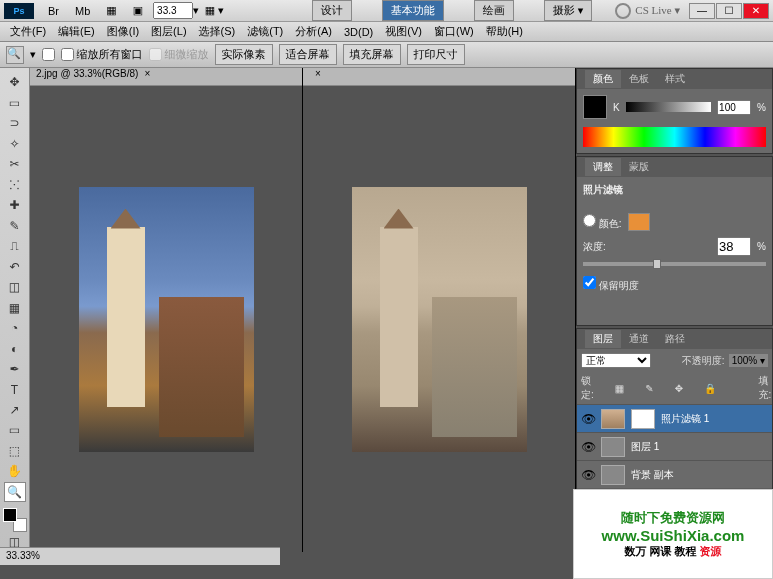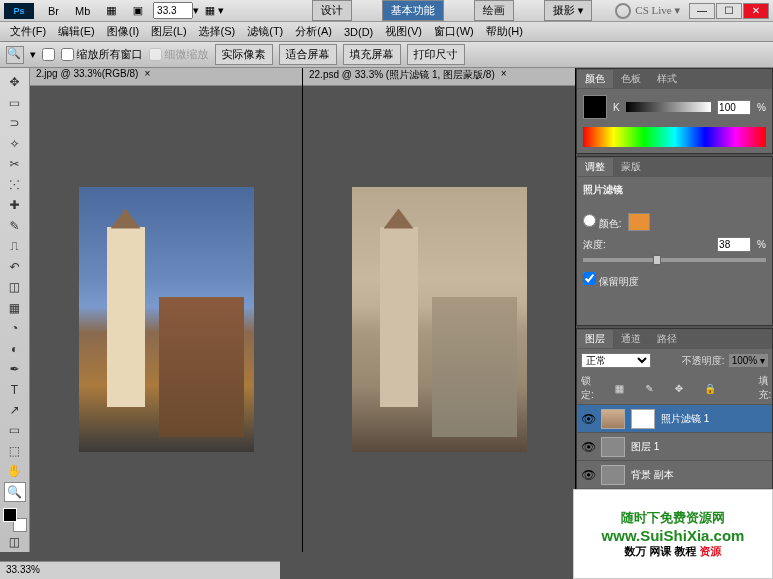--- a/index.html
+++ b/index.html
@@ -45,47 +45,47 @@
 .tower { position: absolute; left: 28px; top: 40px; width: 38px; height: 180px; background: #e8d8b8; }
 .tower::before { content: ""; position: absolute; top: -18px; left: 4px; width: 30px; height: 20px; background: #8a6a4e; clip-path: polygon(50% 0, 100% 100%, 0 100%); }
 .house { position: absolute; right: 10px; top: 110px; width: 85px; height: 140px; background: linear-gradient(#8a5a3e, #6a4a2e); }
 .img2 { background: linear-gradient(#b8a890 0%, #c8b8a0 35%, #c0b098 45%, #a89880 55%, #988870 75%, #5a4a3e 100%); }
 .img2 .tower { background: #d0c0a8; }
 .img2 .house { background: linear-gradient(#a89880, #888070); }
 .magnifier { position: absolute; top: 30%; left: 50%; font-size: 14px; }
 
 .panels { width: 197px; background: #535353; display: flex; flex-direction: column; }
 .panel { background: #6a6a6a; border: 1px solid #333; margin-bottom: 2px; }
-.panel-tabs { display: flex; height: 20px; background: #5a5a5a; align-items: center; }
+.panel-tabs { display: flex; height: 20px; background: #5a5a5a; align-items: center; padding-left: 8px; }
 .ptab { padding: 2px 8px; font-size: 10px; color: #ccc; cursor: pointer; }
 .ptab.active { background: #6a6a6a; color: #fff; }
 .panel-body { padding: 6px; color: #eee; font-size: 10px; }
 
 .color-panel .swatch { width: 24px; height: 24px; background: #000; border: 1px solid #888; display: inline-block; vertical-align: middle; }
 .color-panel .k-row { display: flex; align-items: center; gap: 6px; }
 .color-panel .slider { flex: 1; height: 10px; background: linear-gradient(to right, #000, #fff); }
 .color-panel input { width: 34px; font-size: 10px; }
 .spectrum { height: 20px; margin-top: 8px; background: linear-gradient(to right, red, yellow, lime, cyan, blue, magenta, red); }
 
 .adjust-panel .row { display: flex; align-items: center; gap: 6px; margin: 6px 0; }
 .adjust-panel select { flex: 1; font-size: 10px; }
 .adjust-panel .color-box { width: 22px; height: 18px; background: #e89038; border: 1px solid #888; }
-.adjust-panel input[type=text] { width: 34px; font-size: 10px; }
+.adjust-panel input[type=text] { width: 34px; font-size: 13px; }
 
 .layers-panel .lp-top { display: flex; align-items: center; gap: 4px; padding: 4px; }
 .layers-panel select { font-size: 10px; width: 70px; }
 .layers-panel .lp-opts { display: flex; align-items: center; gap: 21px; padding: 2px 4px; font-size: 10px; color: #ddd; }
 .layer-row { display: flex; align-items: center; height: 28px; border-top: 1px solid #555; padding: 0 4px; gap: 6px; }
 .layer-row.sel { background: #3a6ea5; }
 .eye { width: 14px; font-size: 12px; }
 .thumb { width: 24px; height: 20px; background: #888; border: 1px solid #aaa; }
 .thumb.adj { background: linear-gradient(#d0b090, #a08060); }
 .layer-label { font-size: 10px; color: #fff; }
 
-.statusbar { position: absolute; bottom: 0; left: 0; width: 280px; height: 18px; background: #d0d0d0; font-size: 10px; padding: 2px 6px; border-top: 1px solid #888; }
+.statusbar { position: absolute; bottom: 14px; left: 0; width: 280px; height: 18px; background: #d0d0d0; font-size: 10px; padding: 2px 6px; border-top: 1px solid #888; }
 
 .watermark1 { position: absolute; top: 52px; right: 24px; color: #686868; font-size: 14px; pointer-events: none; z-index: 5; }
 .watermark1::before { content: "✻ "; color: #6a8a5a; }
 .promo { position: absolute; bottom: 0; right: 0; width: 200px; height: 90px; background: #fff; z-index: 20; display: flex; flex-direction: column; align-items: center; justify-content: center; font-size: 13px; font-weight: bold; border: 1px solid #ccc; }
 .promo .line1 { color: #1e8a1e; }
 .promo .line2 { color: #1e8a1e; font-size: 15px; }
 .promo .line3 { font-size: 11px; }
 .promo .line3 .r { color: #e81123; }
 </style>
 </head>
@@ -186,21 +186,20 @@
       </div>
       <div class="doc-canvas">
         <div class="image-mock img1">
           <div class="tower"></div>
           <div class="house"></div>
         </div>
       </div>
     </div>
     <div class="doc-window">
       <div class="doc-tab">
-        <span>22.psd @ 33.3% (照片滤镜 1, 图层蒙版/8)</span>
         <span class="close-tab">×</span>
       </div>
       <div class="doc-canvas">
         <div class="magnifier">🔍</div>
         <div class="image-mock img2">
           <div class="tower"></div>
           <div class="house"></div>
         </div>
       </div>
     </div>

